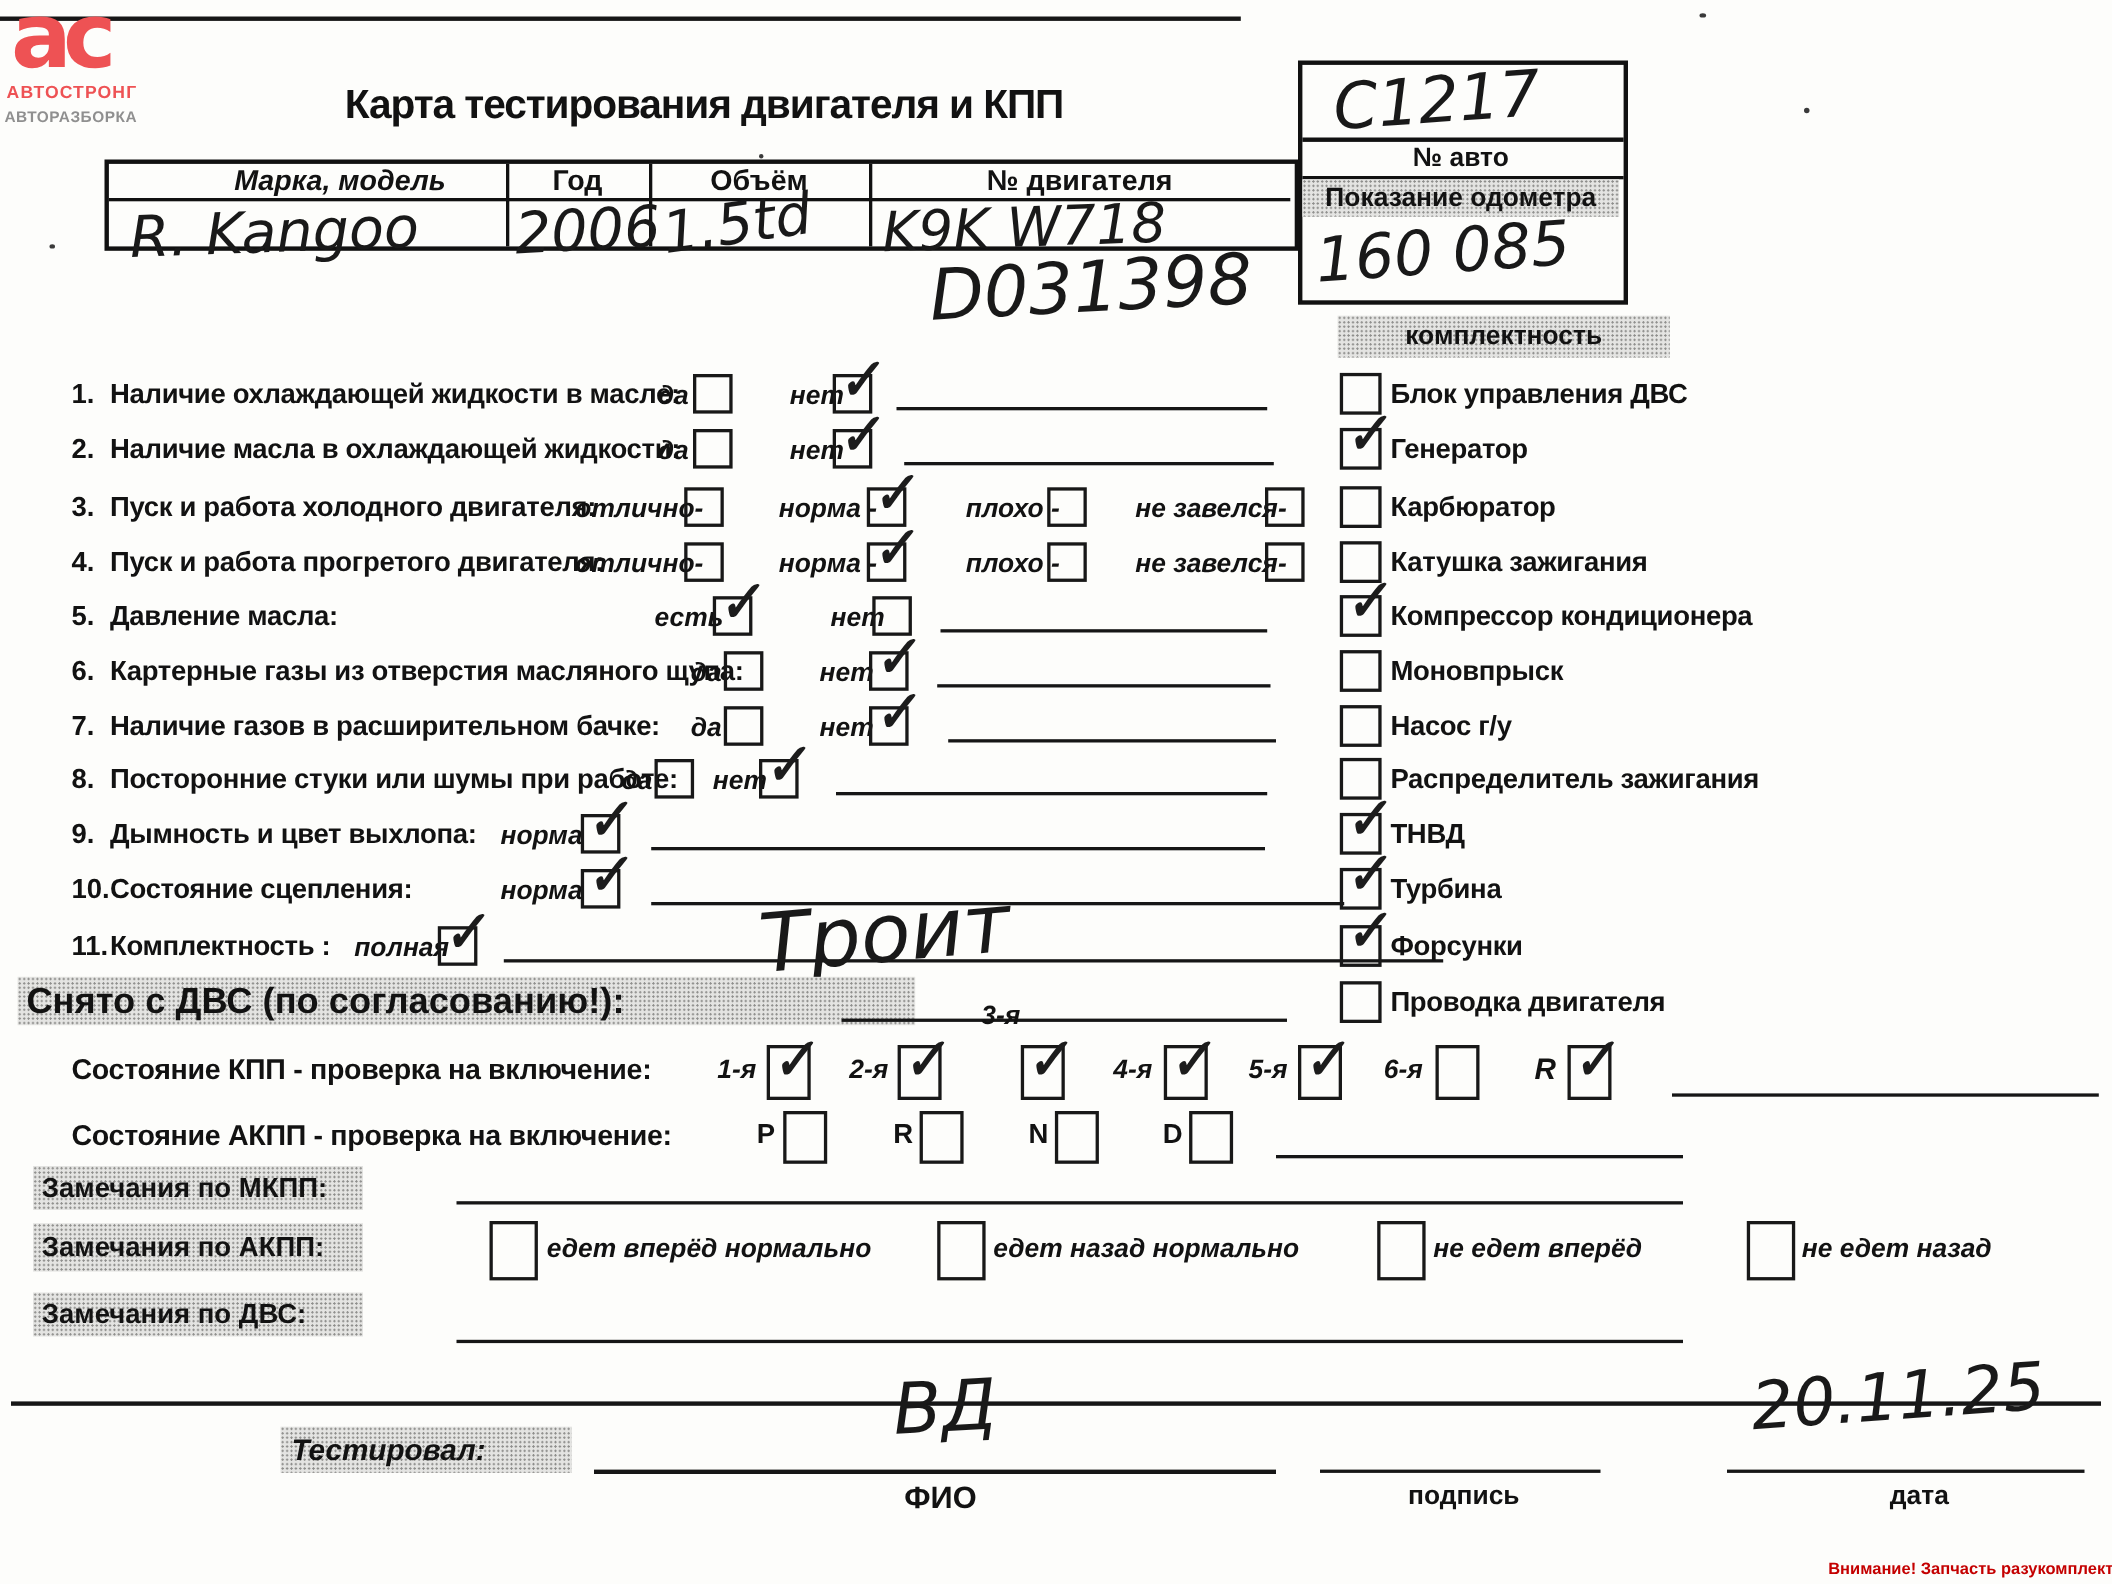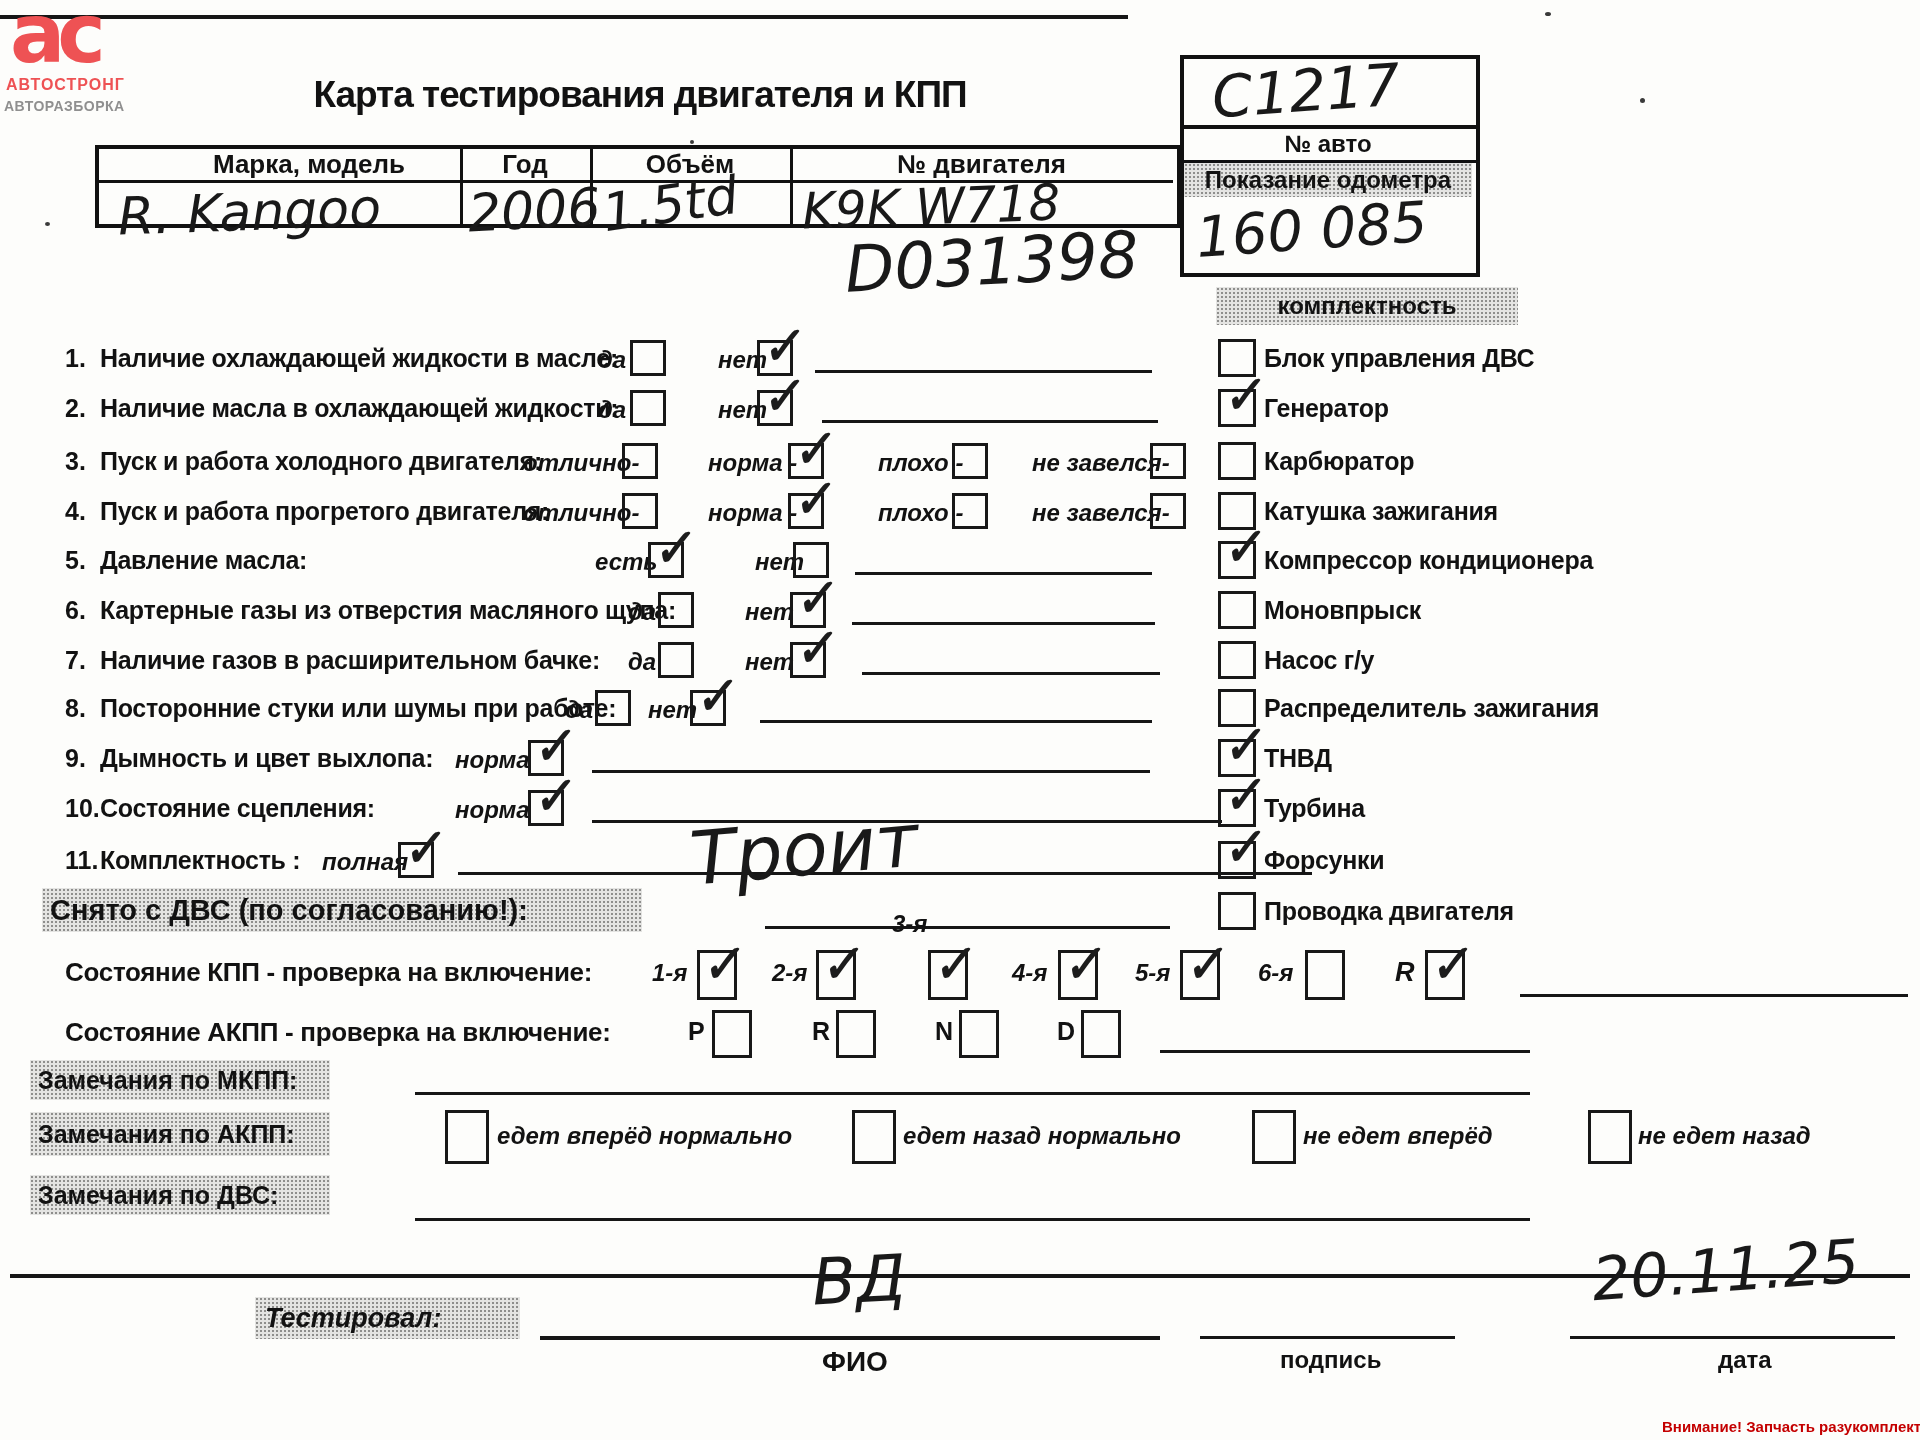--- a/index.html
+++ b/index.html
@@ -49,21 +49,21 @@
   <div class="cell" style="left:1184px;top:128px;width:288px;height:32px;font-size:24px;">№ авто</div>
   <div class="hline" style="left:1184px;top:160px;width:292px;"></div>
   <div class="cell halftone" style="left:1184px;top:163px;width:288px;height:34px;font-size:24px;">Показание одометра</div>
   <div class="hw" style="left:1196px;top:202px;font-size:56px;transform:rotate(-4deg);">160 085</div>
 
   <div class="abs" style="left:95px;top:145px;width:1078px;height:75px;border:4px solid #111;"></div>
   <div class="vline" style="left:460px;top:149px;height:75px;"></div>
   <div class="vline" style="left:590px;top:149px;height:75px;"></div>
   <div class="vline" style="left:790px;top:149px;height:75px;"></div>
   <div class="hline" style="left:99px;top:180px;width:1074px;"></div>
-  <div class="cell" style="left:99px;top:149px;width:420px;height:30px;">Марка, модель</div>
+  <div class="cell" style="left:99px;top:149px;width:420px;height:30px;font-style:italic;">Марка, модель</div>
   <div class="cell" style="left:460px;top:149px;width:130px;height:30px;">Год</div>
   <div class="cell" style="left:590px;top:149px;width:200px;height:30px;">Объём</div>
   <div class="cell" style="left:790px;top:149px;width:383px;height:30px;">№ двигателя</div>
   <div class="hw" style="left:118px;top:186px;font-size:52px;transform:rotate(-2deg);">R. Kangoo</div>
   <div class="hw" style="left:468px;top:184px;font-size:52px;transform:rotate(-3deg);">2006</div>
   <div class="hw" style="left:602px;top:178px;font-size:52px;transform:rotate(-8deg);">1.5td</div>
   <div class="hw" style="left:802px;top:182px;font-size:50px;transform:rotate(-2deg);">K9K W718</div>
   <div class="hw" style="left:845px;top:230px;font-size:64px;transform:rotate(-3deg);">D031398</div>
 
   <div class="bar halftone" style="left:1216px;top:287px;width:302px;height:38px;justify-content:center;font-size:24px;">комплектность</div>
@@ -245,21 +245,21 @@
   <div class="lbl" style="left:1264px;top:794px;">Турбина</div>
   <div class="box" style="left:1218px;top:841px;width:32px;height:32px;">
       <span class="mark">✓</span>
     </div>
   <div class="lbl" style="left:1264px;top:846px;">Форсунки</div>
   <div class="box" style="left:1218px;top:892px;width:32px;height:32px;">
       <span class="mark"></span>
     </div>
   <div class="lbl" style="left:1264px;top:897px;">Проводка двигателя</div>
 
-  <div class="bar halftone" style="left:42px;top:888px;width:600px;height:44px;font-size:29px;padding-left:8px;box-sizing:border-box;">Снято с ДВС (по согласованию!):</div>
+  <div class="bar halftone" style="left:16px;top:888px;width:816px;height:44px;font-size:33px;padding-left:8px;box-sizing:border-box;">Снято с ДВС (по согласованию!):</div>
   <div class="ln" style="left:765px;top:926px;width:405px;"></div>
 
   <div class="lbl" style="left:65px;top:957px;font-size:26px;">Состояние КПП - проверка на включение:</div>
   <div class="opt" style="left:652px;top:959px;">1-я</div>
   <div class="box" style="left:697px;top:950px;width:34px;height:44px;">
       <span class="mark low">✓</span>
     </div>
   <div class="opt" style="left:772px;top:959px;">2-я</div>
   <div class="box" style="left:816px;top:950px;width:34px;height:44px;">
       <span class="mark low">✓</span>

